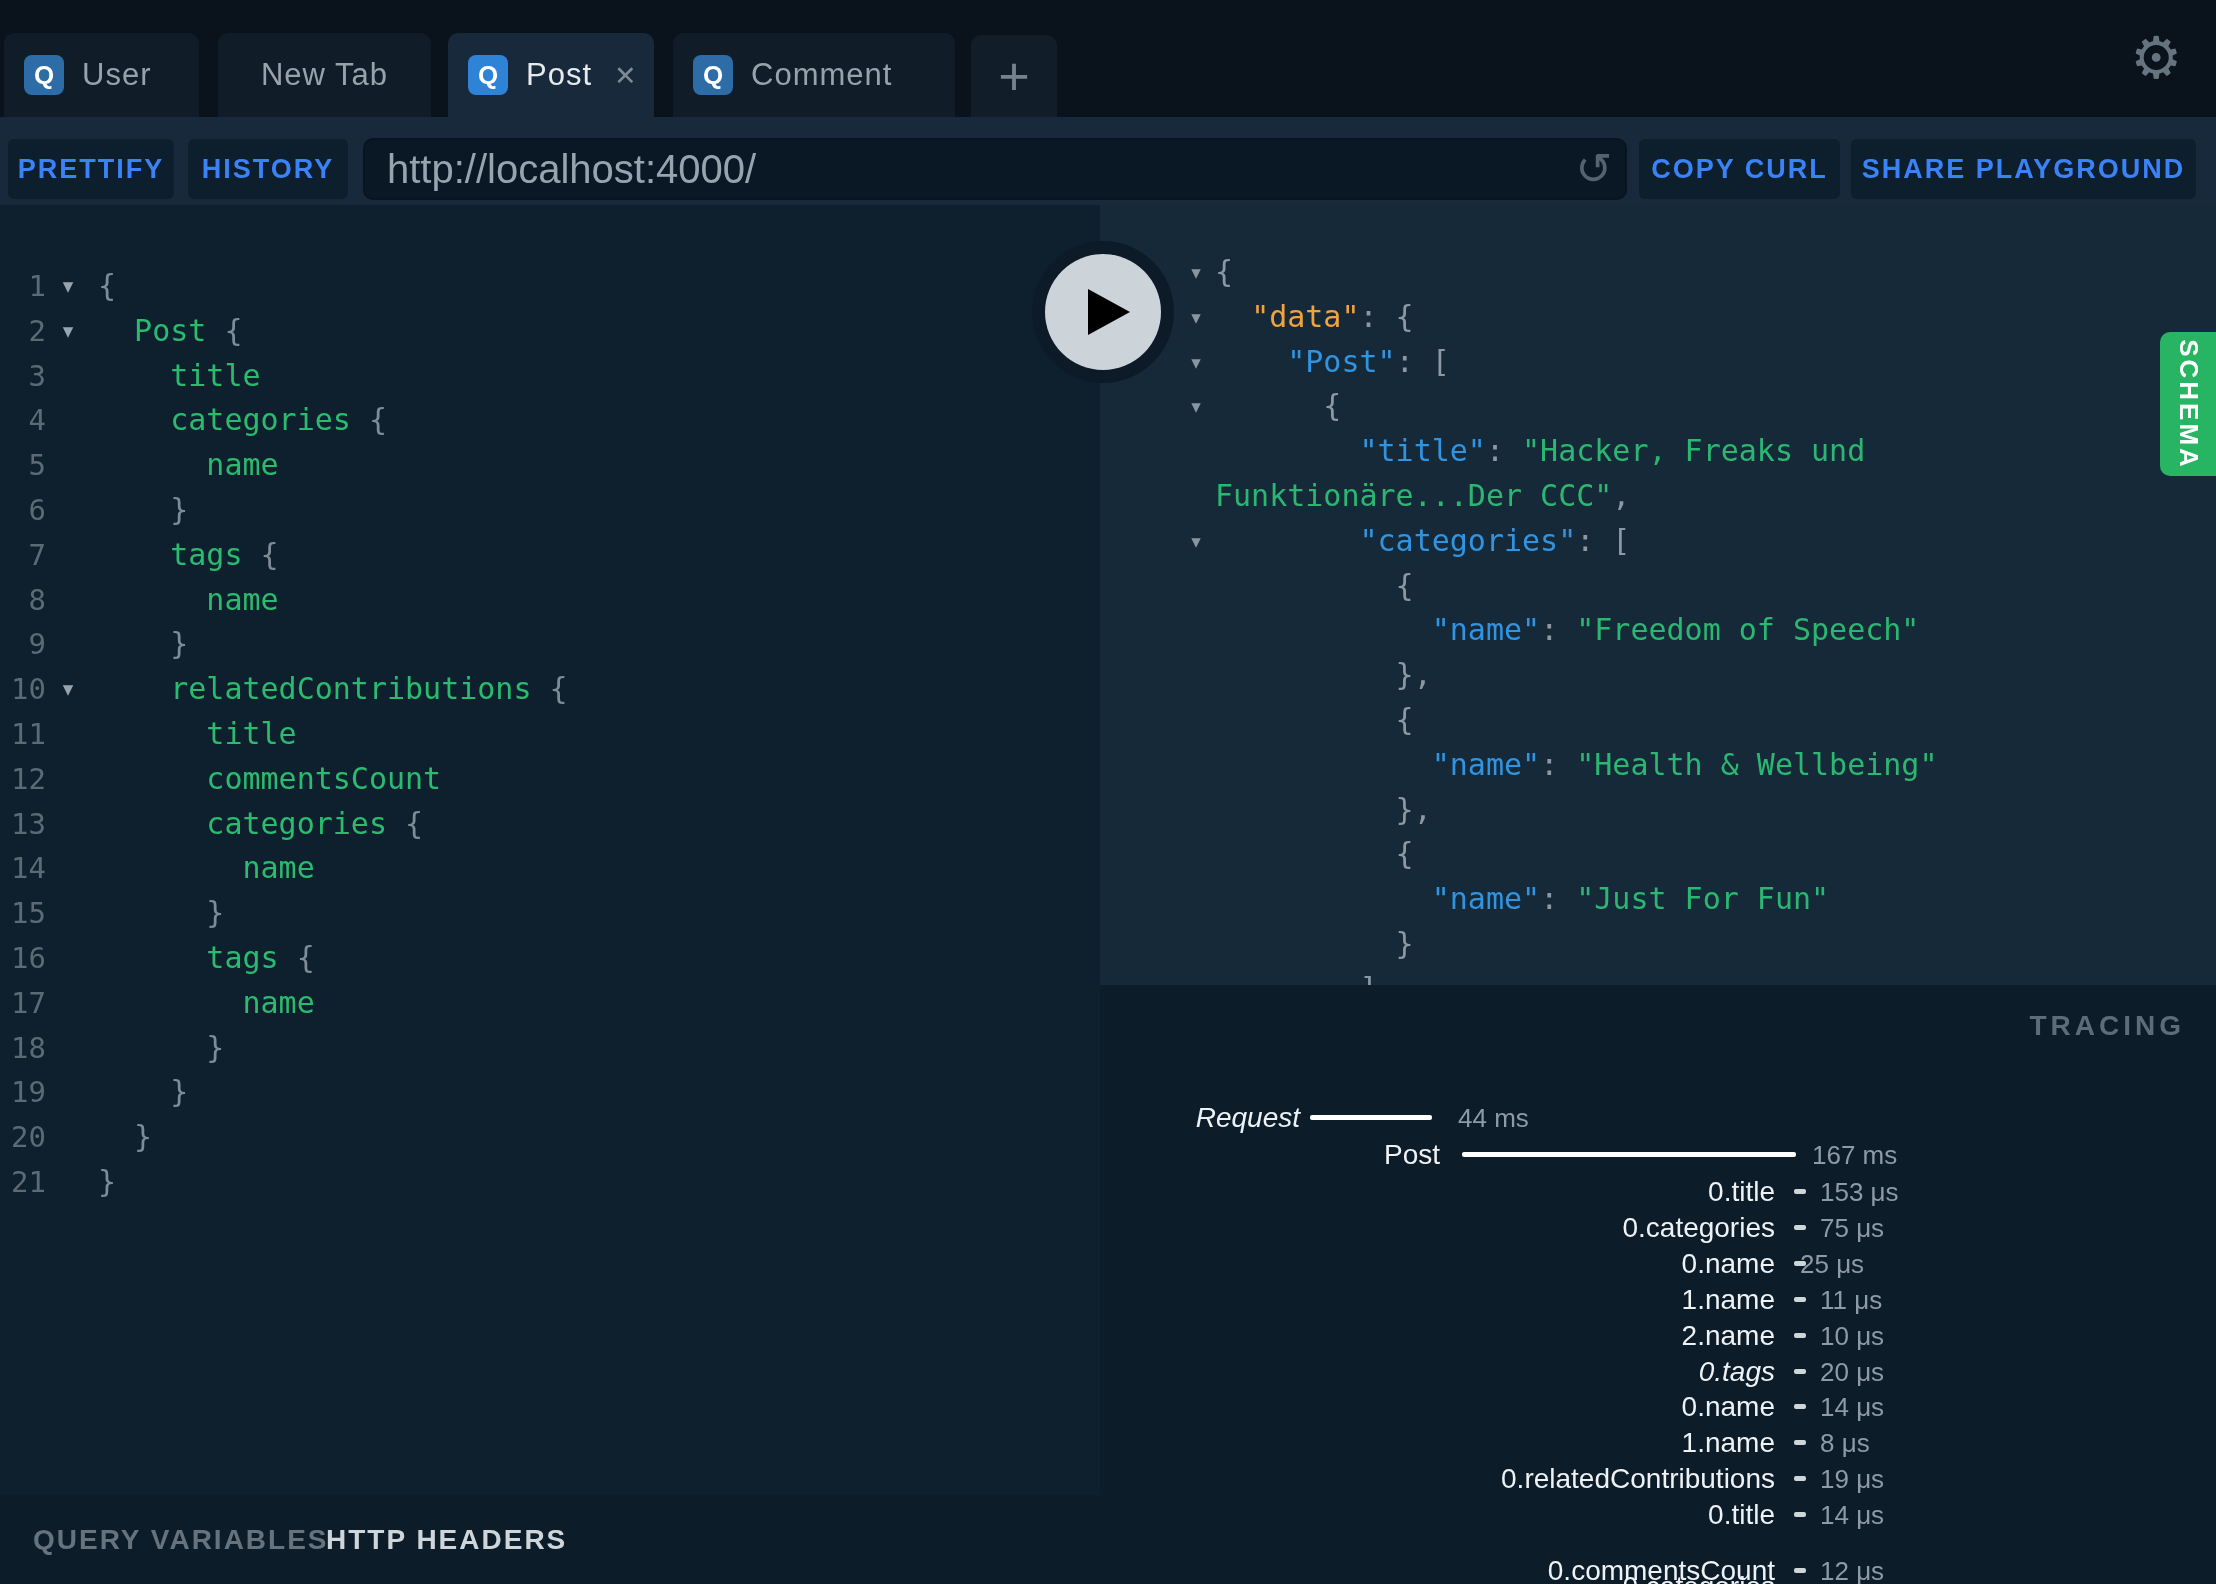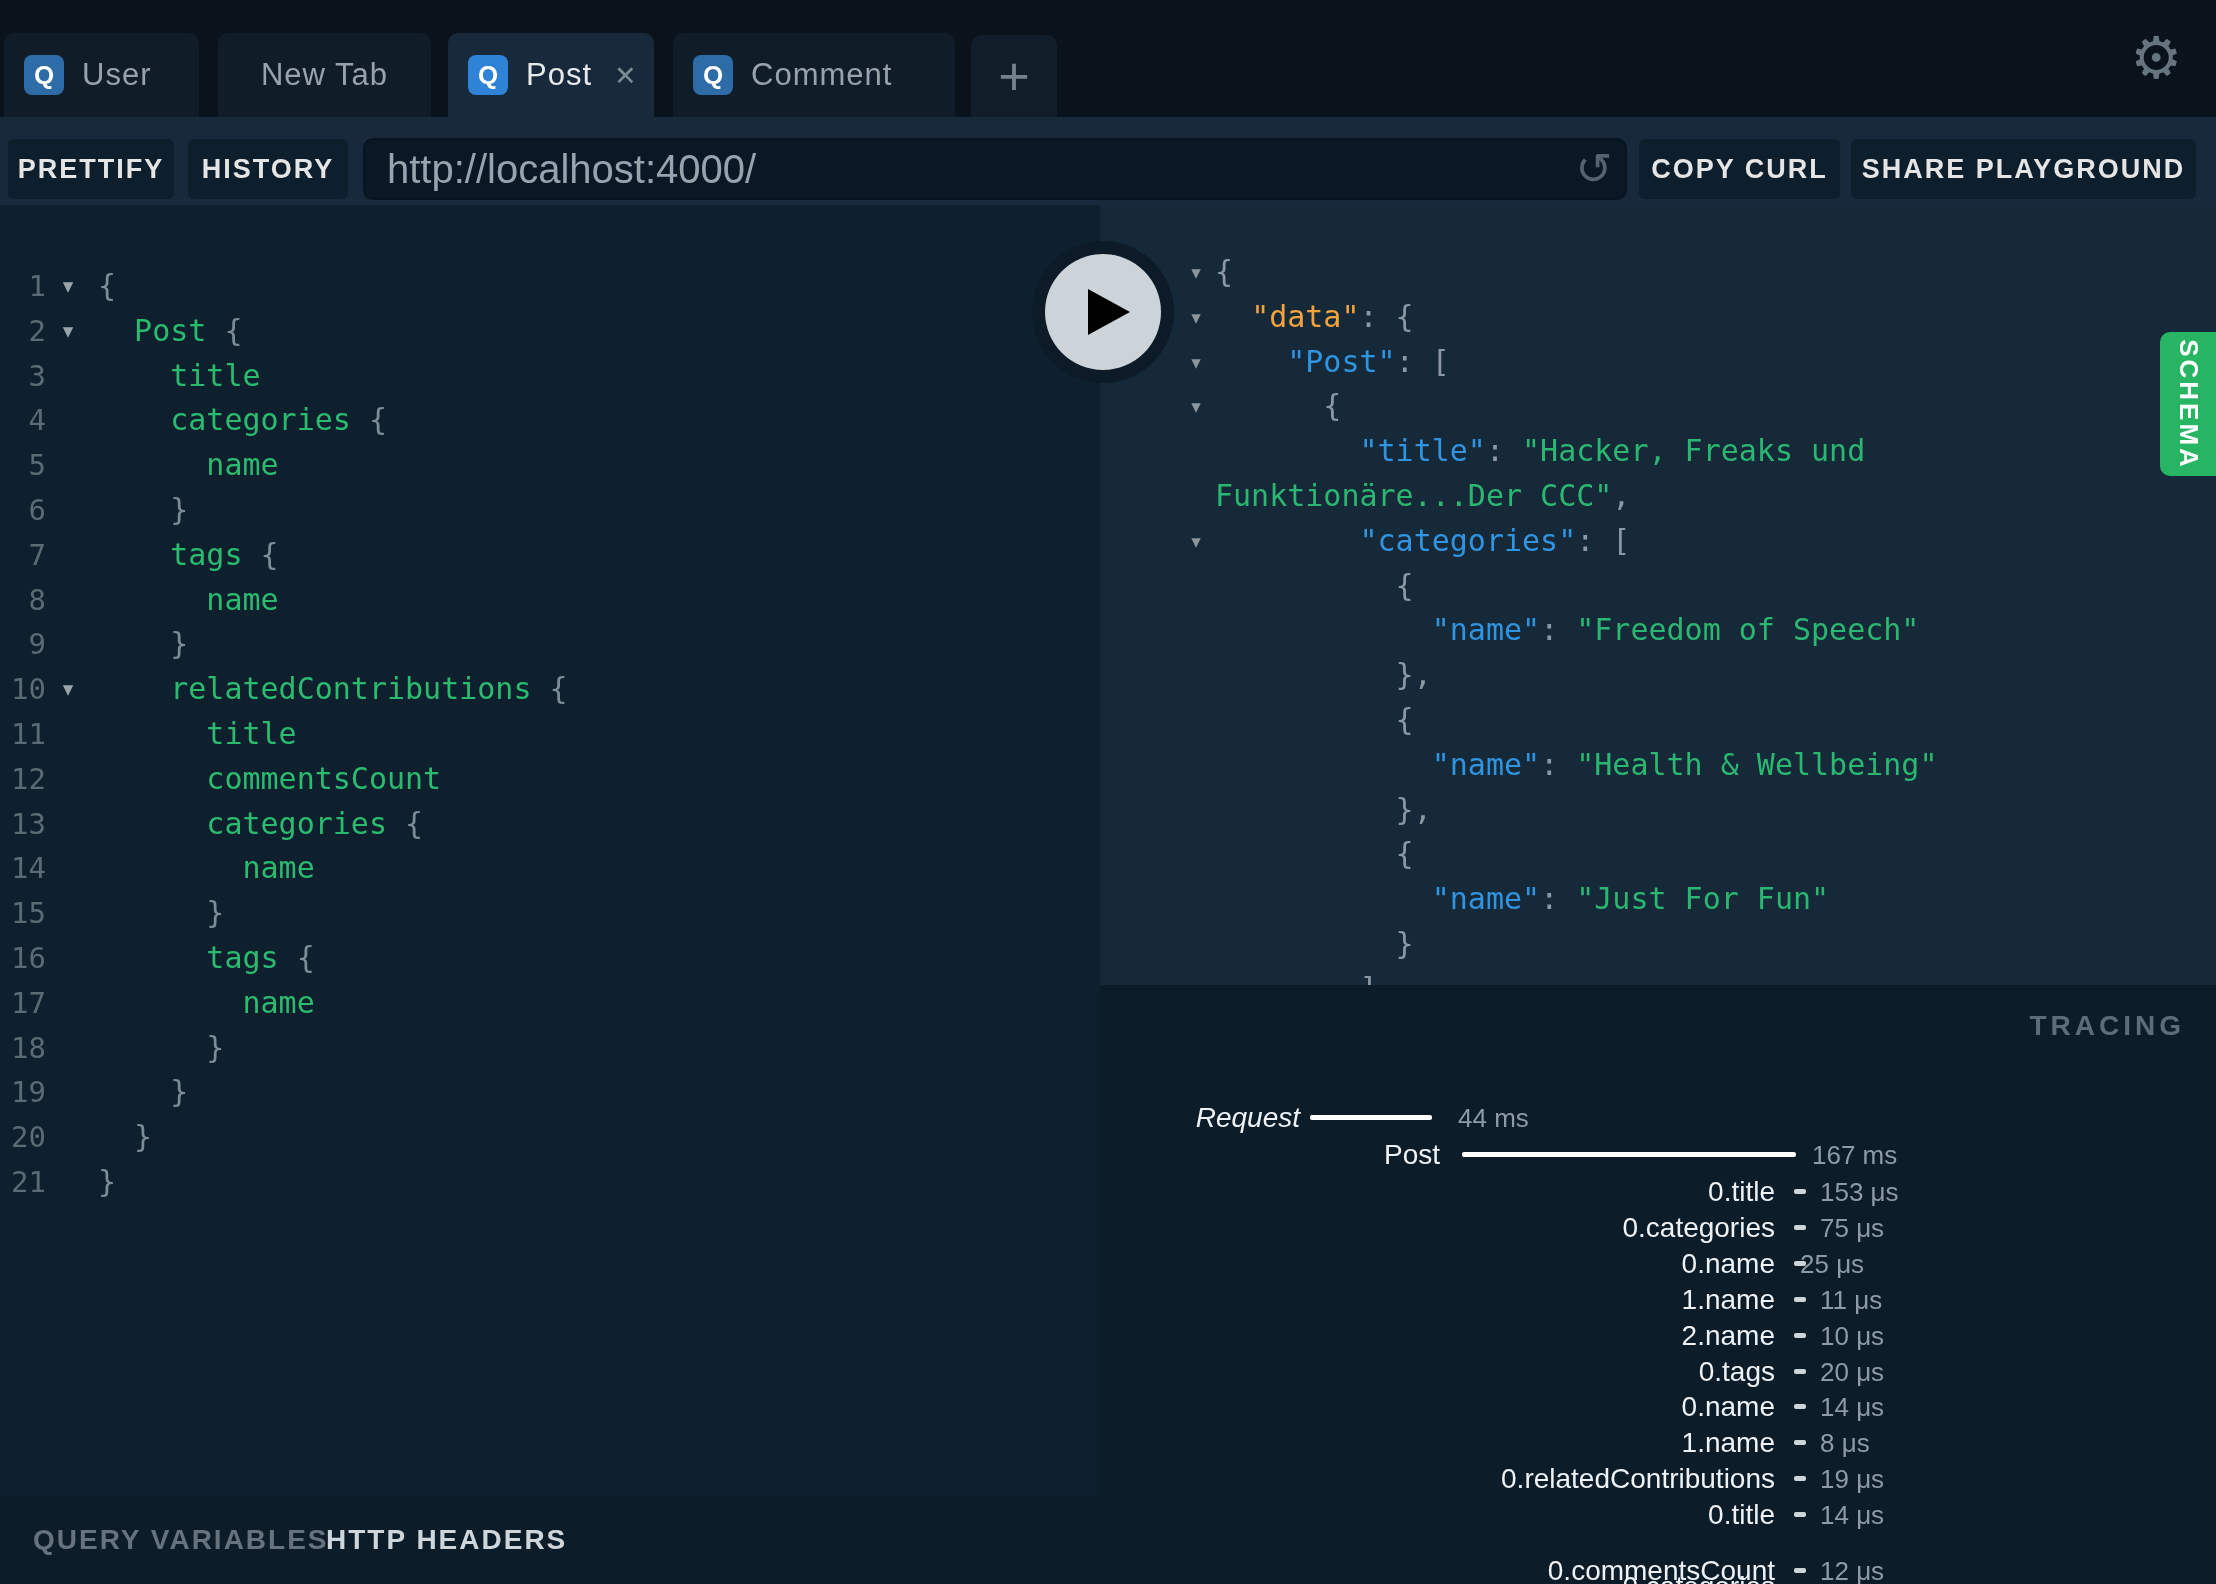--- a/index.html
+++ b/index.html
@@ -22,21 +22,21 @@
   .tab.centered .tlabel{margin-left:0;}
   .tab .closex{margin-left:22px;color:#7f8b94;font-size:27px;font-family:"DejaVu Sans",sans-serif;}
   .plustab{position:absolute;left:971px;top:35px;width:86px;height:82px;background:#111d29;
        border-radius:10px 10px 0 0;display:flex;align-items:center;justify-content:center;
        color:#75828c;font-size:54px;font-weight:300;cursor:pointer;}
   .gear{position:absolute;left:2126px;top:24px;width:60px;height:68px;color:#66747f;
        font-family:"DejaVu Sans",sans-serif;font-size:58px;line-height:68px;text-align:center;cursor:pointer;}
   
   .toolbar{position:absolute;left:0;top:117px;width:2216px;height:88px;background:#17293b;}
   .tbtn{position:absolute;top:22px;height:60px;background:#0d1e2c;border-radius:6px;
-       color:#e5e5e5;font-weight:700;font-size:27px;letter-spacing:2px;
+       color:#3b82f6;font-weight:700;font-size:27px;letter-spacing:2px;
        display:flex;align-items:center;justify-content:center;cursor:pointer;white-space:nowrap;}
   #btn-prettify{left:8px;width:166px;}
   #btn-history{left:188px;width:160px;}
   #btn-copycurl{left:1639px;width:201px;}
   #btn-share{left:1851px;width:345px;}
   .urlbox{position:absolute;left:363px;top:21px;width:1264px;height:62px;background:#0a1826;
        border:2px solid #0a1420;border-radius:10px;box-sizing:border-box;
        color:#97a3ad;font-size:40px;padding:0 60px 0 22px;outline:none;font-family:"Liberation Sans",sans-serif;}
   .reseticon{position:absolute;left:1568px;top:24px;width:52px;height:56px;color:#55636e;
        font-family:"DejaVu Sans",sans-serif;font-size:44px;line-height:56px;text-align:center;cursor:pointer;}
@@ -212,21 +212,21 @@
         <span class="tlab" style="right: 441px;">1.name</span>
         <span class="tdash" style="left: 694px;"></span>
         <span class="ttime" style="left: 720px;">11 μs</span>
       </div>
       <div class="trow" style="top: 333px;">
         <span class="tlab" style="right: 441px; margin-left: 36px;">2.name</span>
         <span class="tdash" style="left: 694px;"></span>
         <span class="ttime" style="left: 720px;">10 μs</span>
       </div>
       <div class="trow" style="top: 369px;">
-        <span class="tlab" style="right: 441px;">0.tags</span>
+        <span class="tlab" style="right: 441px; font-style: italic;">0.tags</span>
         <span class="tdash" style="left: 694px;"></span>
         <span class="ttime" style="left: 720px;">20 μs</span>
       </div>
       <div class="trow" style="top: 404px;">
         <span class="tlab" style="right: 441px;">0.name</span>
         <span class="tdash" style="left: 694px;"></span>
         <span class="ttime" style="left: 720px;">14 μs</span>
       </div>
       <div class="trow" style="top: 440px;">
         <span class="tlab" style="right: 441px;">1.name</span>

